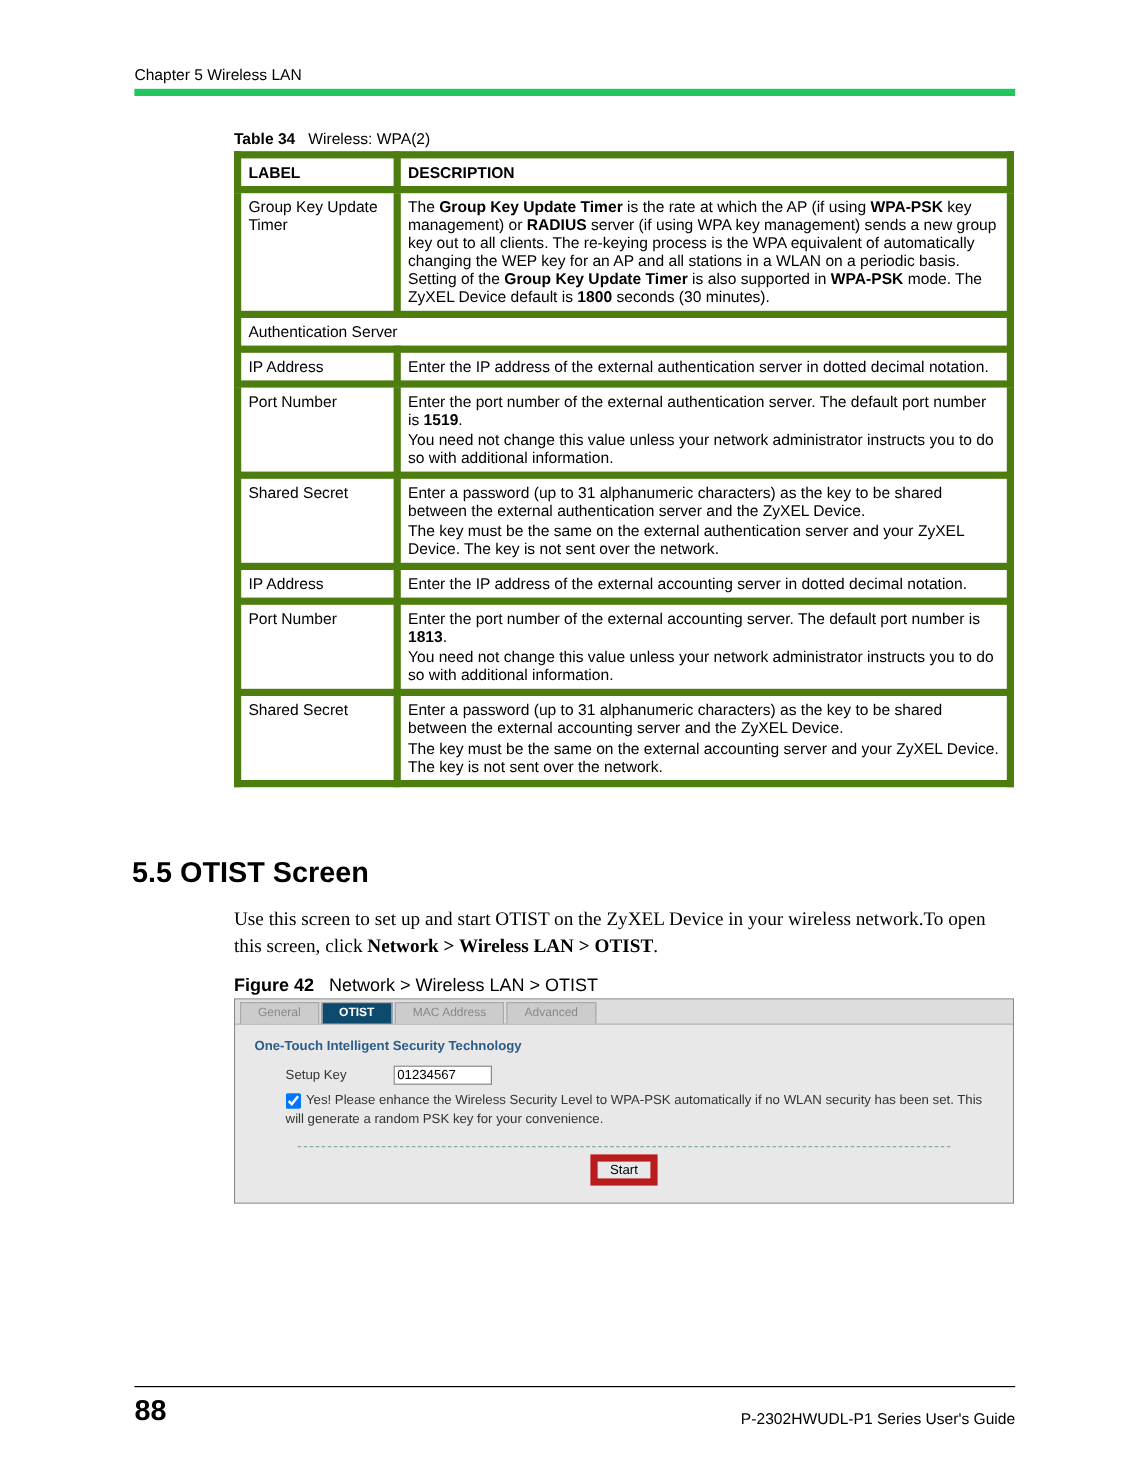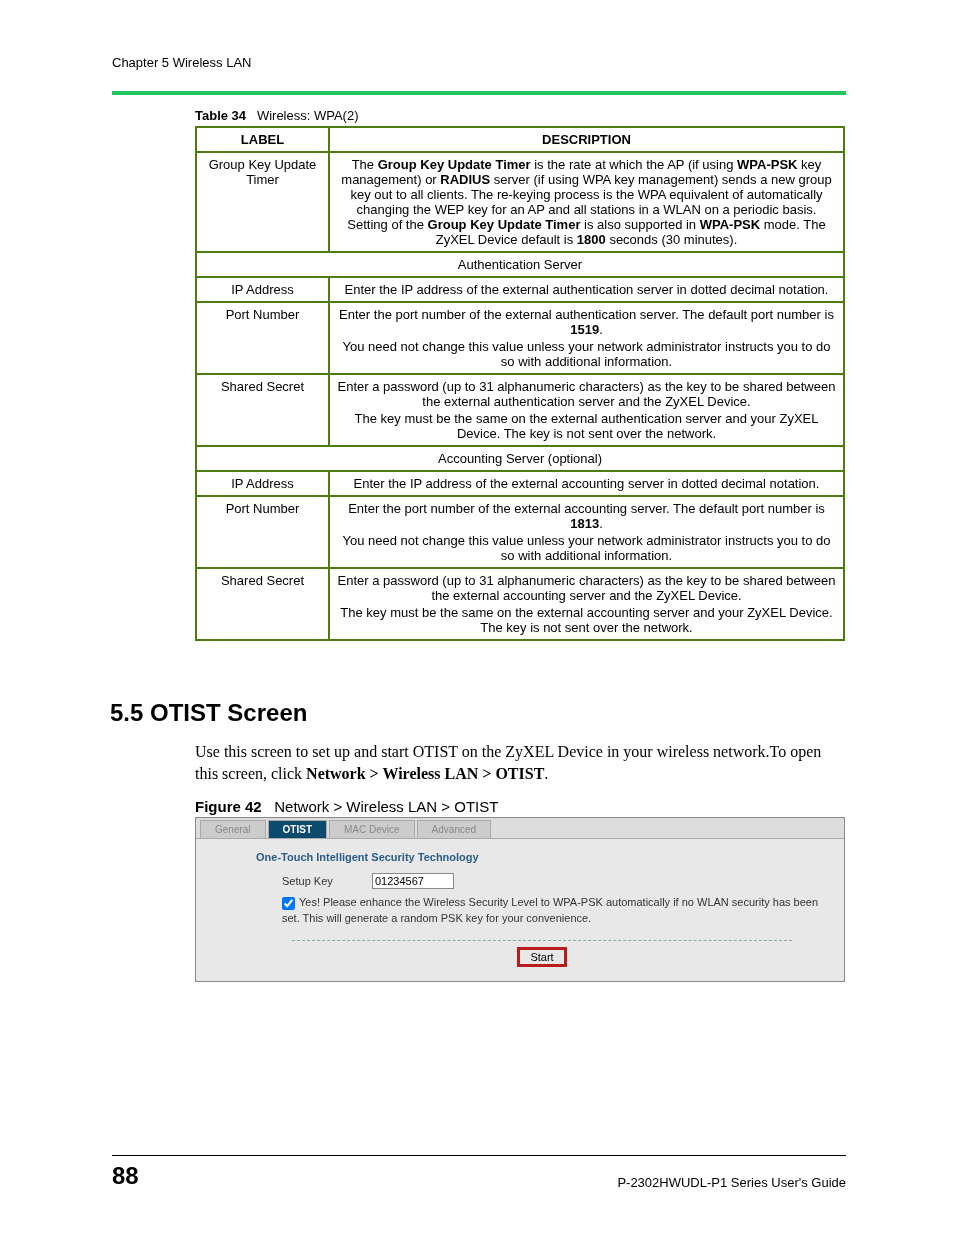--- a/index.html
+++ b/index.html
@@ -9,44 +9,44 @@
       width: 954px;
       height: 1235px;
       position: relative;
       color: #000;
     }
     .page-header {
       position: absolute;
       top: 55px;
       left: 112px;
       right: 108px;
-      border-bottom: 4px solid #22c55e;
-      padding-bottom: 21px;
+      border-bottom: 6px solid #22c55e;
+      padding-bottom: 4px;
       font-size: 13px;
     }
     .content {
       position: absolute;
       top: 108px;
       left: 195px;
       width: 650px;
     }
     .table-caption {
       font-size: 13px;
       margin-bottom: 3px;
     }
     .table-caption .bold { font-weight: bold; }
     table.desc-table {
       border-collapse: collapse;
       width: 100%;
       font-size: 13px;
     }
     table.desc-table th, table.desc-table td {
-      border: 2px solid #4d7c0f;
+      border: 6px solid #4d7c0f;
       padding: 4px 6px;
-      text-align: center;
+      text-align: left;
       vertical-align: top;
     }
     table.desc-table th {
       font-weight: bold;
       background: #fff;
     }
     table.desc-table .label-col { width: 133px; }
     table.desc-table td.section-row {
       font-weight: normal;
     }
@@ -94,21 +94,20 @@
       font-size: 10px;
     }
     .tab.active {
       background: #0c4a6e;
       color: #fff;
       font-weight: bold;
     }
     .panel-inner {
       background: #e8e8e8;
       padding: 8px 12px 14px 12px;
-      margin-left: 44px;
     }
     .panel-title {
       color: #2a5c8a;
       font-weight: bold;
       font-size: 11px;
       margin: 4px 0 10px 4px;
       font-family: Verdana, sans-serif;
     }
     .form-row {
       display: flex;
@@ -136,21 +135,21 @@
       margin: 14px 40px 6px 40px;
     }
     .start-row {
       text-align: center;
       margin-top: 2px;
     }
     .start-row button {
       font-size: 11px;
       padding: 1px 10px;
       background: #e8e8e8;
-      border: 3px solid #b91c1c;
+      border: 6px solid #b91c1c;
     }
     .page-footer {
       position: absolute;
       bottom: 45px;
       left: 112px;
       right: 108px;
       border-top: 1px solid #000;
       display: flex;
       justify-content: space-between;
       padding-top: 6px;
@@ -208,23 +207,20 @@
           </td>
         </tr>
         <tr>
           <td class="label-col">Shared Secret</td>
           <td>
             <p class="desc-p">Enter a password (up to 31 alphanumeric characters) as the key to be shared between the external authentication server and the ZyXEL Device.</p>
             <p class="desc-p">The key must be the same on the external authentication server and your ZyXEL Device. The key is not sent over the network.</p>
           </td>
         </tr>
         <tr>
-          <td colspan="2" class="section-row">Accounting Server (optional)</td>
-        </tr>
-        <tr>
           <td class="label-col">IP Address</td>
           <td>Enter the IP address of the external accounting server in dotted decimal notation.</td>
         </tr>
         <tr>
           <td class="label-col">Port Number</td>
           <td>
             <p class="desc-p">Enter the port number of the external accounting server. The default port number is <b>1813</b>.</p>
             <p class="desc-p">You need not change this value unless your network administrator instructs you to do so with additional information.</p>
           </td>
         </tr>
@@ -245,21 +241,21 @@
   </p>
 
   <div class="figure-caption">
     <span class="bold">Figure 42</span>&nbsp;&nbsp;&nbsp;<span>Network &gt; Wireless LAN &gt; OTIST</span>
   </div>
 
   <div class="screenshot">
     <div class="tabs" id="tab-bar">
         <div class="tab">General</div>
         <div class="tab active">OTIST</div>
-        <div class="tab">MAC Device</div>
+        <div class="tab">MAC Address</div>
         <div class="tab">Advanced</div>
       </div>
     <div class="panel-inner">
       <div class="panel-title">One-Touch Intelligent Security Technology</div>
       <div class="form-row">
         <label>Setup Key</label>
         <input type="text" value="01234567" style="">
       </div>
       <div class="checkbox-row">
         <input type="checkbox" checked="" style=""><span>Yes! Please enhance the Wireless Security Level to WPA-PSK automatically if no WLAN security has been set. This will generate a random PSK key for your convenience.</span>

